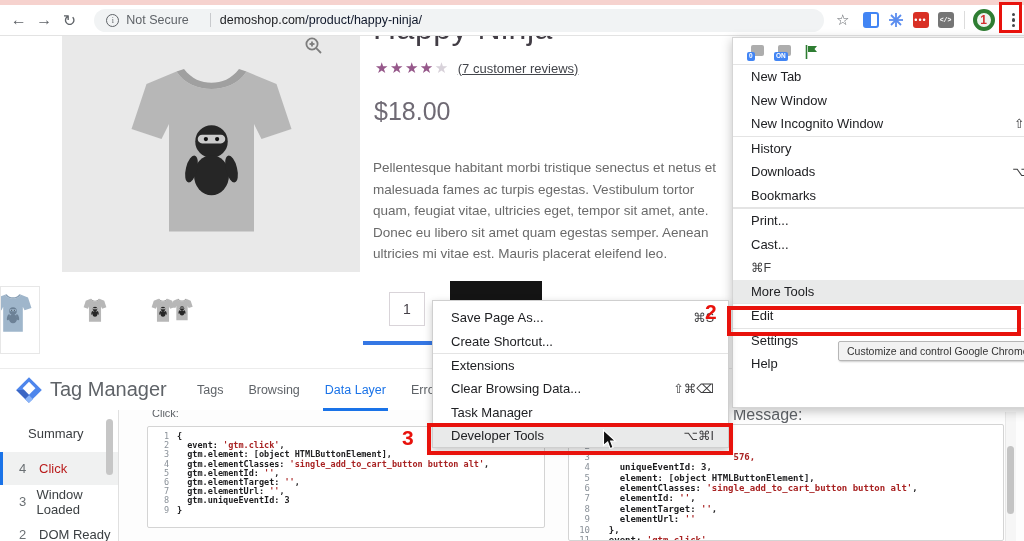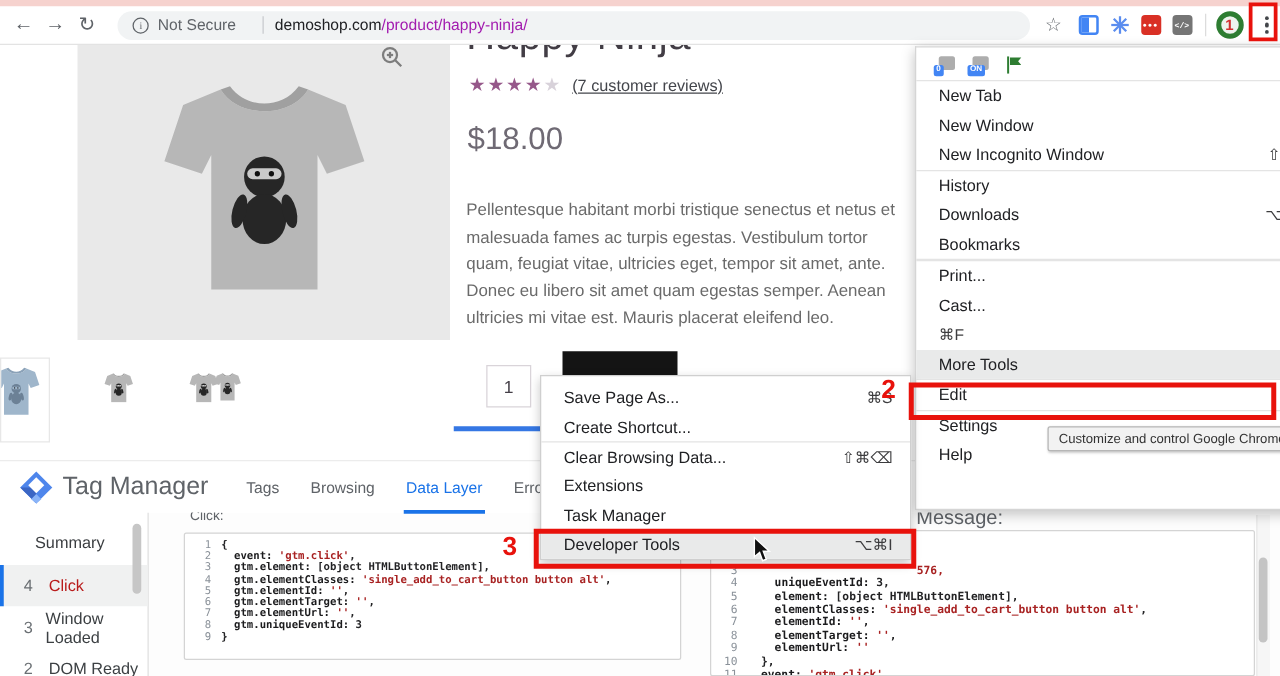--- a/index.html
+++ b/index.html
@@ -9,21 +9,21 @@
 
   
   #top-strip{left:0;top:0;width:1024px;height:5px;background:#f6d2ce;z-index:12}
   #toolbar{left:0;top:5px;width:1024px;height:31px;background:#fff;border-bottom:1px solid #e3e3e3;z-index:10;display:flex;align-items:center}
   .navic{color:#5f6368;font-size:16px;width:26px;text-align:center;cursor:default}
   #addressbar{margin-left:12px;width:746px;height:23px;border-radius:12px;background:#f1f3f4;display:flex;align-items:center;padding:0 12px;font-size:12.5px}
   .circ-i{width:13px;height:13px;border:1.4px solid #5f6368;border-radius:50%;display:inline-flex;align-items:center;justify-content:center;font-size:8px;color:#5f6368;font-family:"Liberation Serif",serif;margin-right:7px;flex:0 0 auto}
   #security-label{color:#5f6368;margin-right:21px}
   .pill-sep{width:1px;height:14px;background:#c8cacd;margin-right:9px}
   #url-domain{color:#202124}
-  #url-path{color:#a21caf}
+  #url-path{color:#0f172a}
   #star-icon{color:#5f6368;font-size:15px;margin-left:8px;width:22px;text-align:center}
   .extic{width:16px;height:16px;border-radius:3px;margin-left:9px;position:relative;flex:0 0 auto}
   .extic.tag{border:2px solid #4285f4;background:linear-gradient(90deg,#4285f4 50%,#fff 50%)}
   .extic.snow{background:transparent}
   .extic.pass{background:#d93025;display:flex;align-items:center;justify-content:center}
   .extic.pass i{font-style:normal;color:#fff;font-size:9px;letter-spacing:1px;line-height:5px}
   .extic.code{background:#757575;display:flex;align-items:center;justify-content:center;color:#fff;font-family:"Liberation Mono",monospace;font-size:6.5px;font-weight:bold}
   .tb-sep{width:1px;height:18px;background:#dcdcdc;margin-left:10px}
   #badge-1{margin-left:8px;width:22px;height:22px;border-radius:50%;border:4px solid #2e7d32;background:#eef3ee;display:flex;align-items:center;justify-content:center;color:#d32f2f;font-weight:bold;font-size:12px;flex:0 0 auto}
   #kebab{margin-left:8px;width:22px;height:26px;display:flex;flex-direction:column;align-items:center;justify-content:center;gap:2.5px}
@@ -350,25 +350,25 @@
   <div id="submenu-rows">
       <div class="mrow">
         <span class="mlabel">Save Page As...</span>
         <span class="msc">⌘S</span>
       </div>
       <div class="mrow">
         <span class="mlabel">Create Shortcut...</span>
       </div>
       <div class="mdiv"></div>
       <div class="mrow">
+        <span class="mlabel">Extensions</span>
+      </div>
+      <div class="mrow">
         <span class="mlabel">Clear Browsing Data...</span>
         <span class="msc">⇧⌘⌫</span>
-      </div>
-      <div class="mrow">
-        <span class="mlabel">Extensions</span>
       </div>
       <div class="mrow">
         <span class="mlabel">Task Manager</span>
       </div>
       <div class="mrow hl">
         <span class="mlabel">Developer Tools</span>
         <span class="msc">⌥⌘I</span>
       </div>
     </div>
 </div>

